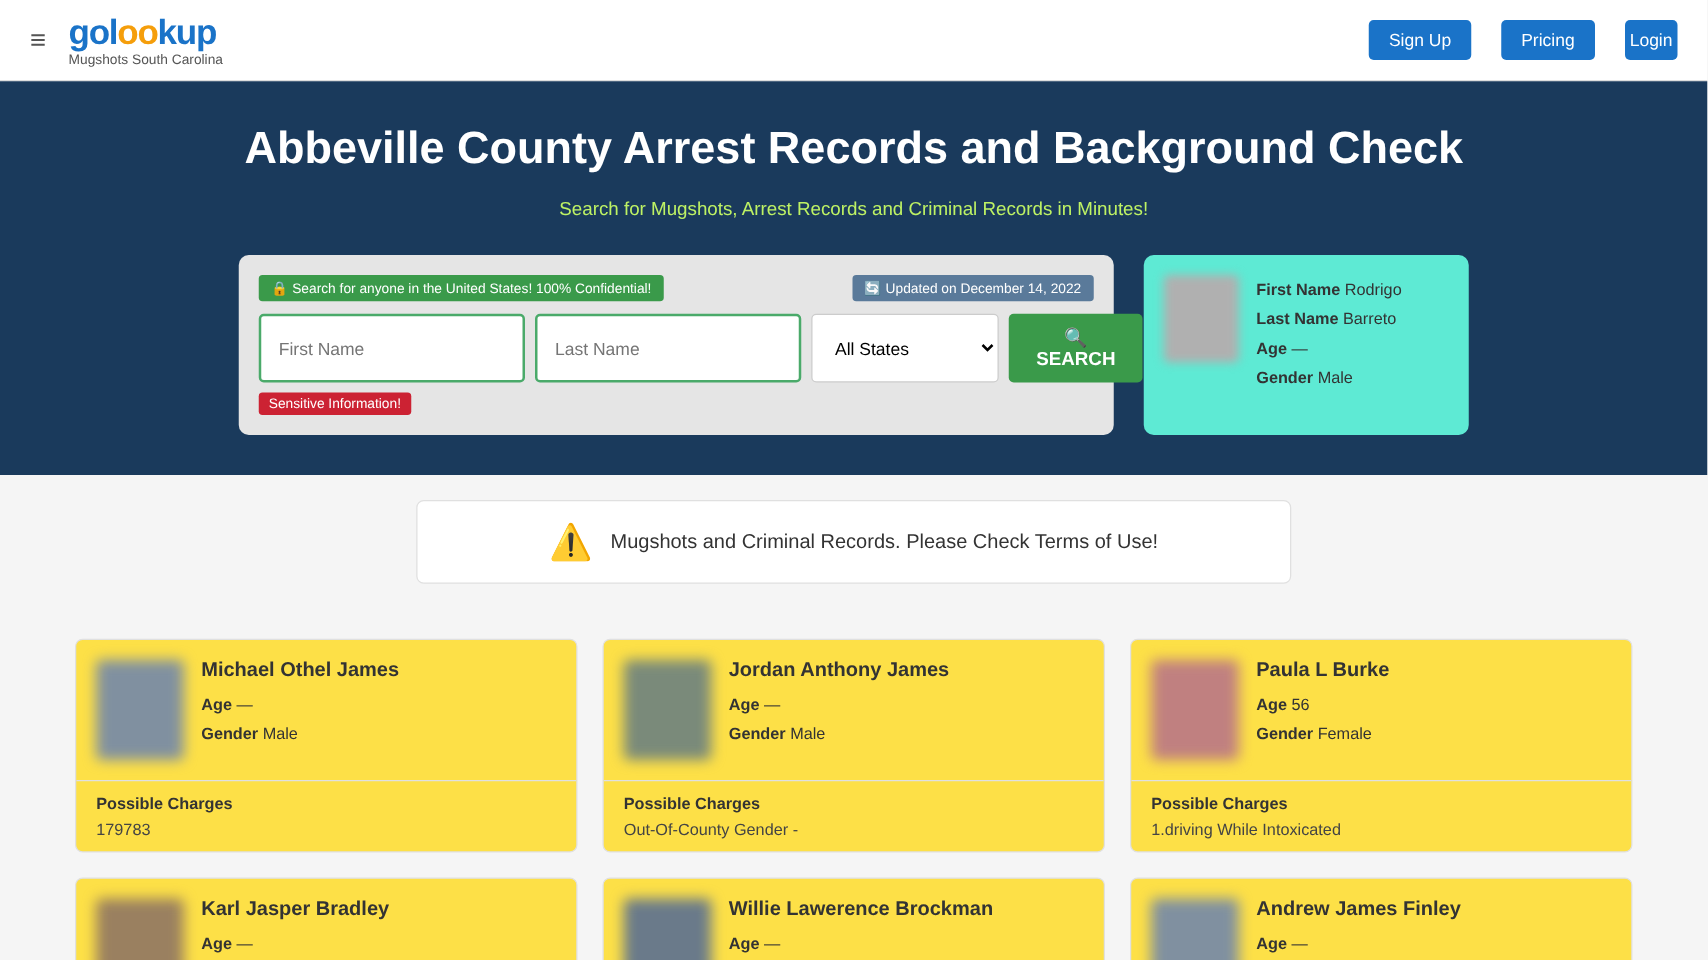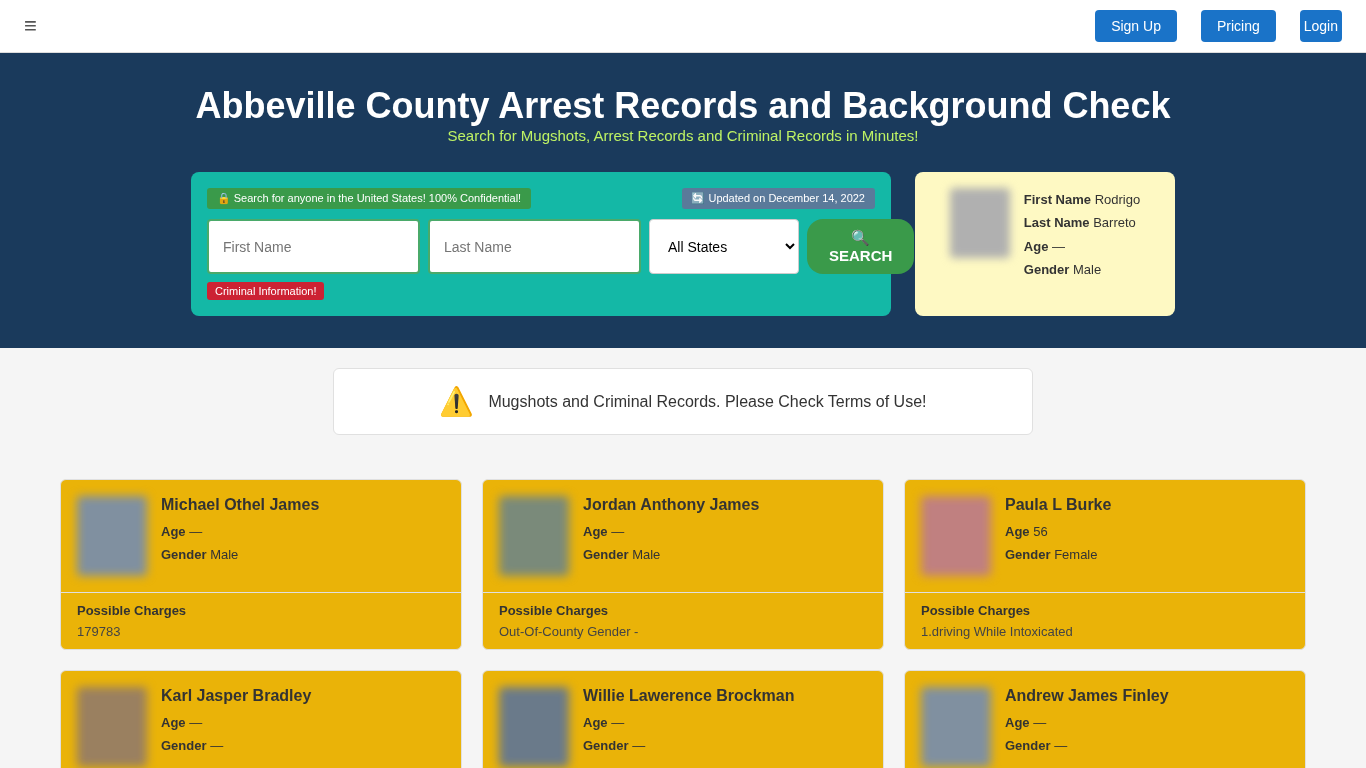--- a/index.html
+++ b/index.html
@@ -25,33 +25,33 @@
     .btn-pricing { background: #1a73c8; color: #fff; border: none; padding: 8px 16px; border-radius: 4px; cursor: pointer; font-size: 14px; }
     .btn-login { background: #1a73c8; color: #fff; border: none; padding: 8px 4px; border-radius: 4px; cursor: pointer; font-size: 14px; }
 
     
     .hero {
       background: #1a3a5c;
       color: #fff;
       text-align: center;
       padding: 32px 16px 28px;
     }
-    .hero h1 { font-size: 36px; font-weight: 800; margin-bottom: 0; }
+    .hero h1 { font-size: 36px; font-weight: 800; margin-bottom: 20px; }
     .hero p { font-size: 15px; color: #bef264; }
 
     
     .search-section {
       background: #1a3a5c;
       padding: 0 16px 32px;
       display: flex;
       justify-content: center;
       gap: 24px;
     }
     .search-box {
-      background: #14b8a6;
+      background: #e5e5e5;
       border-radius: 8px;
       padding: 16px;
       flex: 1;
       max-width: 700px;
     }
     .search-top-badges {
       display: flex;
       justify-content: space-between;
       margin-bottom: 10px;
     }
@@ -87,46 +87,45 @@
       border: 1px solid #ccc;
       border-radius: 4px;
       font-size: 14px;
       background: #fff;
     }
     .btn-search {
       background: #3a9a4a;
       color: #fff;
       border: none;
       padding: 10px 22px;
-      border-radius: 16px;
+      border-radius: 4px;
       cursor: pointer;
       font-size: 15px;
       font-weight: 600;
     }
     .badge-red {
       display: inline-block;
       background: #cc2233;
       color: #fff;
       font-size: 11px;
       padding: 3px 8px;
       border-radius: 3px;
       margin-top: 8px;
     }
 
     
     .sidebar-card {
-      background: #fef9c3;
+      background: #5eead4;
       border-radius: 8px;
       padding: 16px;
       min-width: 260px;
       max-width: 300px;
       display: flex;
       gap: 14px;
       align-items: flex-start;
-      justify-content: center;
     }
     .avatar-placeholder {
       width: 60px;
       height: 70px;
       background: #b0b0b0;
       border-radius: 4px;
       flex-shrink: 0;
     }
     .avatar-placeholder.blurred {
       filter: blur(4px);
@@ -153,21 +152,21 @@
     .records-section {
       padding: 24px 60px;
       background: #f5f5f5;
     }
     .records-grid {
       display: grid;
       grid-template-columns: repeat(3, 1fr);
       gap: 20px;
     }
     .record-card {
-      background: #eab308;
+      background: #fde047;
       border: 1px solid #e0e0e0;
       border-radius: 6px;
       overflow: hidden;
     }
     .record-top {
       display: flex;
       gap: 14px;
       padding: 16px;
       align-items: flex-start;
     }
@@ -193,20 +192,26 @@
     }
     .charges-label { font-size: 13px; font-weight: 700; margin-bottom: 6px; }
     .charges-value { font-size: 13px; color: #444; }
   </style>
 </head>
 <body>
 
 <header class="header">
   <div class="header-left">
     <span class="hamburger">≡</span>
+    <div class="logo-wrap">
+      <span class="logo-text">
+        go<span style="color:#1a73c8">l<span style="color:#f59e0b">oo</span>kup</span>
+      </span>
+      <span class="logo-sub">Mugshots South Carolina</span>
+    </div>
   </div>
   <div class="header-right">
     <button class="btn-signup">Sign Up</button>
     <button class="btn-pricing">Pricing</button>
     <button class="btn-login">Login</button>
   </div>
 </header>
 
 <section class="hero">
   <h1>Abbeville County Arrest Records and Background Check</h1>
@@ -219,21 +224,21 @@
       <span class="badge-green">🔒 Search for anyone in the United States! 100% Confidential!</span>
       <span class="badge-gray">🔄 Updated on December 14, 2022</span>
     </div>
     <div class="search-inputs">
       <input type="text" placeholder="First Name" style="">
       <input type="text" placeholder="Last Name" style="">
       <select><option>All States</option><option>Alabama</option><option>Alaska</option><option>Arizona</option><option>Arkansas</option><option>California</option><option>Colorado</option><option>Connecticut</option><option>Delaware</option><option>Florida</option><option>Georgia</option><option>Hawaii</option><option>Idaho</option><option>Illinois</option><option>Indiana</option><option>Iowa</option><option>Kansas</option><option>Kentucky</option><option>Louisiana</option><option>Maine</option><option>Maryland</option><option>Massachusetts</option><option>Michigan</option><option>Minnesota</option><option>Mississippi</option><option>Missouri</option><option>Montana</option><option>Nebraska</option><option>Nevada</option><option>New Hampshire</option><option>New Jersey</option><option>New Mexico</option><option>New York</option><option>North Carolina</option><option>North Dakota</option><option>Ohio</option><option>Oklahoma</option><option>Oregon</option><option>Pennsylvania</option><option>Rhode Island</option><option>South Carolina</option><option>South Dakota</option><option>Tennessee</option><option>Texas</option><option>Utah</option><option>Vermont</option><option>Virginia</option><option>Washington</option><option>West Virginia</option><option>Wisconsin</option><option>Wyoming</option></select>
       <button class="btn-search">🔍 SEARCH</button>
     </div>
     <div>
-      <span class="badge-red">Criminal Information!</span>
+      <span class="badge-red">Sensitive Information!</span>
     </div>
   </div>
   <div class="sidebar-card">
     <div class="avatar-placeholder blurred"></div>
     <div class="person-info">
       <div>
         <span class="label">First Name</span> <span>Rodrigo</span>
       </div>
       <div>
         <span class="label">Last Name</span> <span>Barreto</span>

